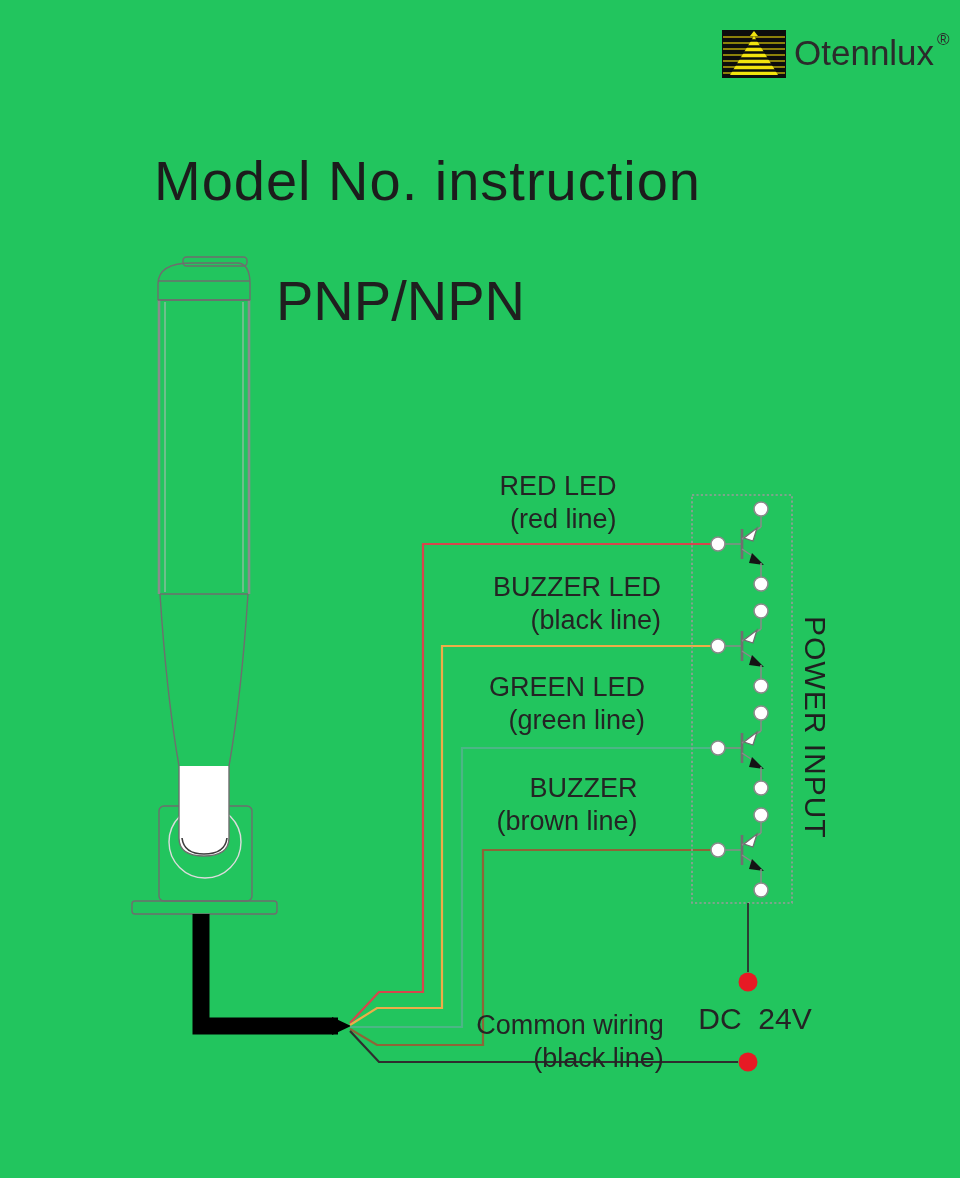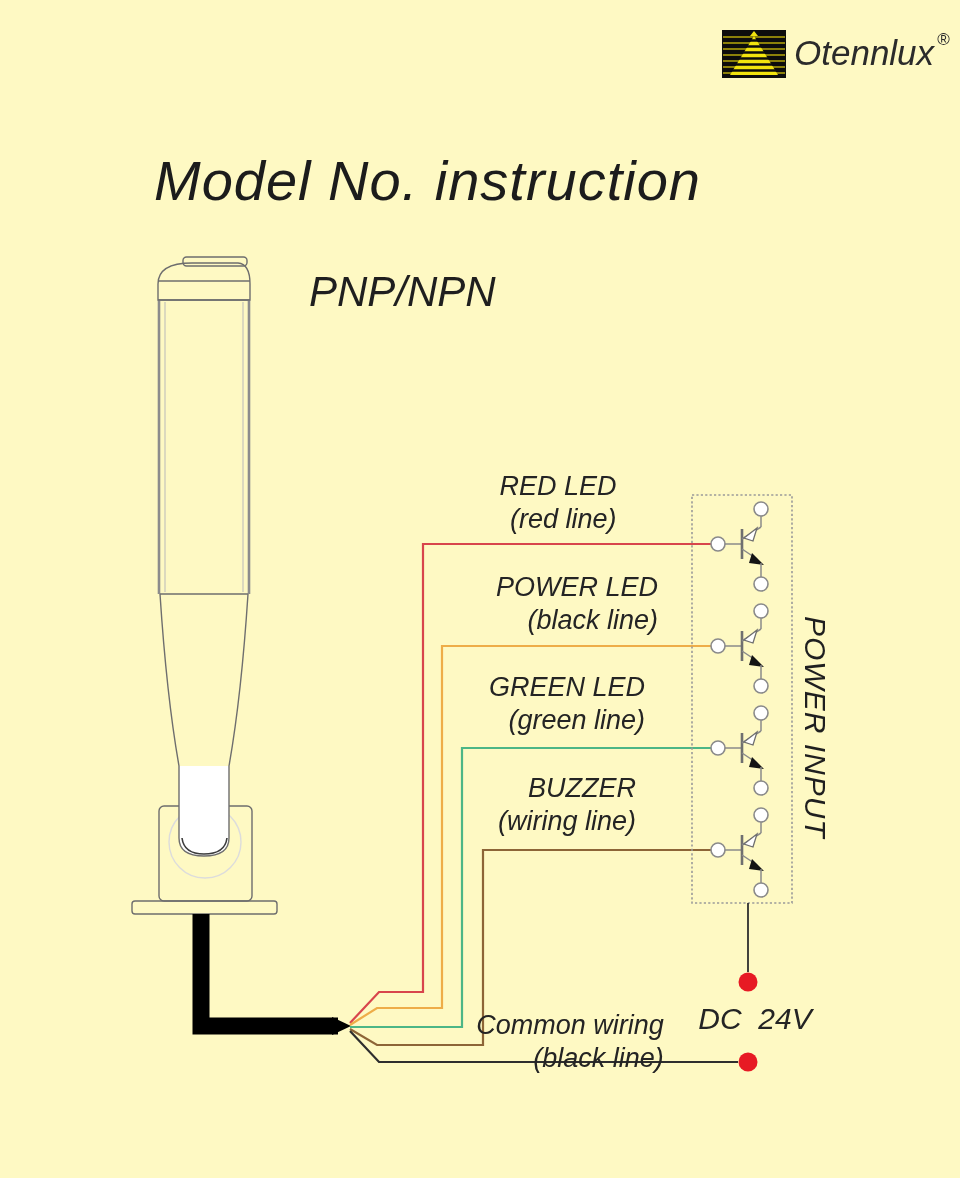--- a/index.html
+++ b/index.html
@@ -4,44 +4,43 @@
 <style>
   html,body{margin:0;padding:0;}
   body{
     font-family:"Liberation Sans", sans-serif;
     background:#ffffff;
   }
   .page{
     position:relative;
     width:960px;
     height:1178px;
-    background:#fef9c3;
+    background:#22c55e;
     overflow:hidden;
-    font-style:italic;
   }
   svg.art{position:absolute;left:0;top:0;}
   .brand-row{
     position:absolute; left:722px; top:28px;
     display:flex; align-items:flex-start;
   }
   .brand-text{
     font-size:35px; color:#2b2b2b; line-height:50px;
     margin-left:4px; letter-spacing:0px;
   }
   .brand-reg{
     font-size:17px; color:#2b2b2b; margin-left:3px; margin-top:2px;
   }
   .page-title{
     position:absolute; left:154px; top:148px;
     font-size:56px; color:#1c1c1c; letter-spacing:1px;
     white-space:nowrap;
   }
   .device-label{
     position:absolute; left:276px; top:268px;
-    font-size:42px; color:#1f1f1f; white-space:nowrap;margin-left:33px;
+    font-size:56px; color:#1f1f1f; white-space:nowrap;
   }
   .wlabel{
     position:absolute; transform:translateX(-50%);
     text-align:right; font-size:27px; line-height:33px;
     color:#242424; white-space:nowrap;
   }
   .power-label{
     position:absolute; left:798px; top:616px;
     writing-mode:vertical-rl; text-orientation:mixed;
     font-size:30px; color:#1f1f1f; letter-spacing:1px;
@@ -202,32 +201,32 @@
   <div class="page-title">Model No. instruction</div>
 
   <div class="device-label">PNP/NPN</div>
 
   <div class="wlabel" style="left:558px; top:470px;">
     <div>RED LED</div>
     <div>(red line)</div>
   </div>
 
   <div class="wlabel" style="left:577px; top:571px;">
-    <div>POWER LED</div>
+    <div>BUZZER LED</div>
     <div>(black line)</div>
   </div>
 
   <div class="wlabel" style="left:567px; top:671px;">
     <div>GREEN LED</div>
     <div>(green line)</div>
   </div>
 
   <div class="wlabel" style="left:567px; top:772px;">
     <div>BUZZER</div>
-    <div>(wiring line)</div>
+    <div>(brown line)</div>
   </div>
 
   <div class="power-label">POWER INPUT</div>
 
   <div class="dc-label">DC  24V</div>
 
   <div class="wlabel" style="left:570px; top:1009px;">
     <div>Common wiring</div>
     <div>(black line)</div>
   </div>

